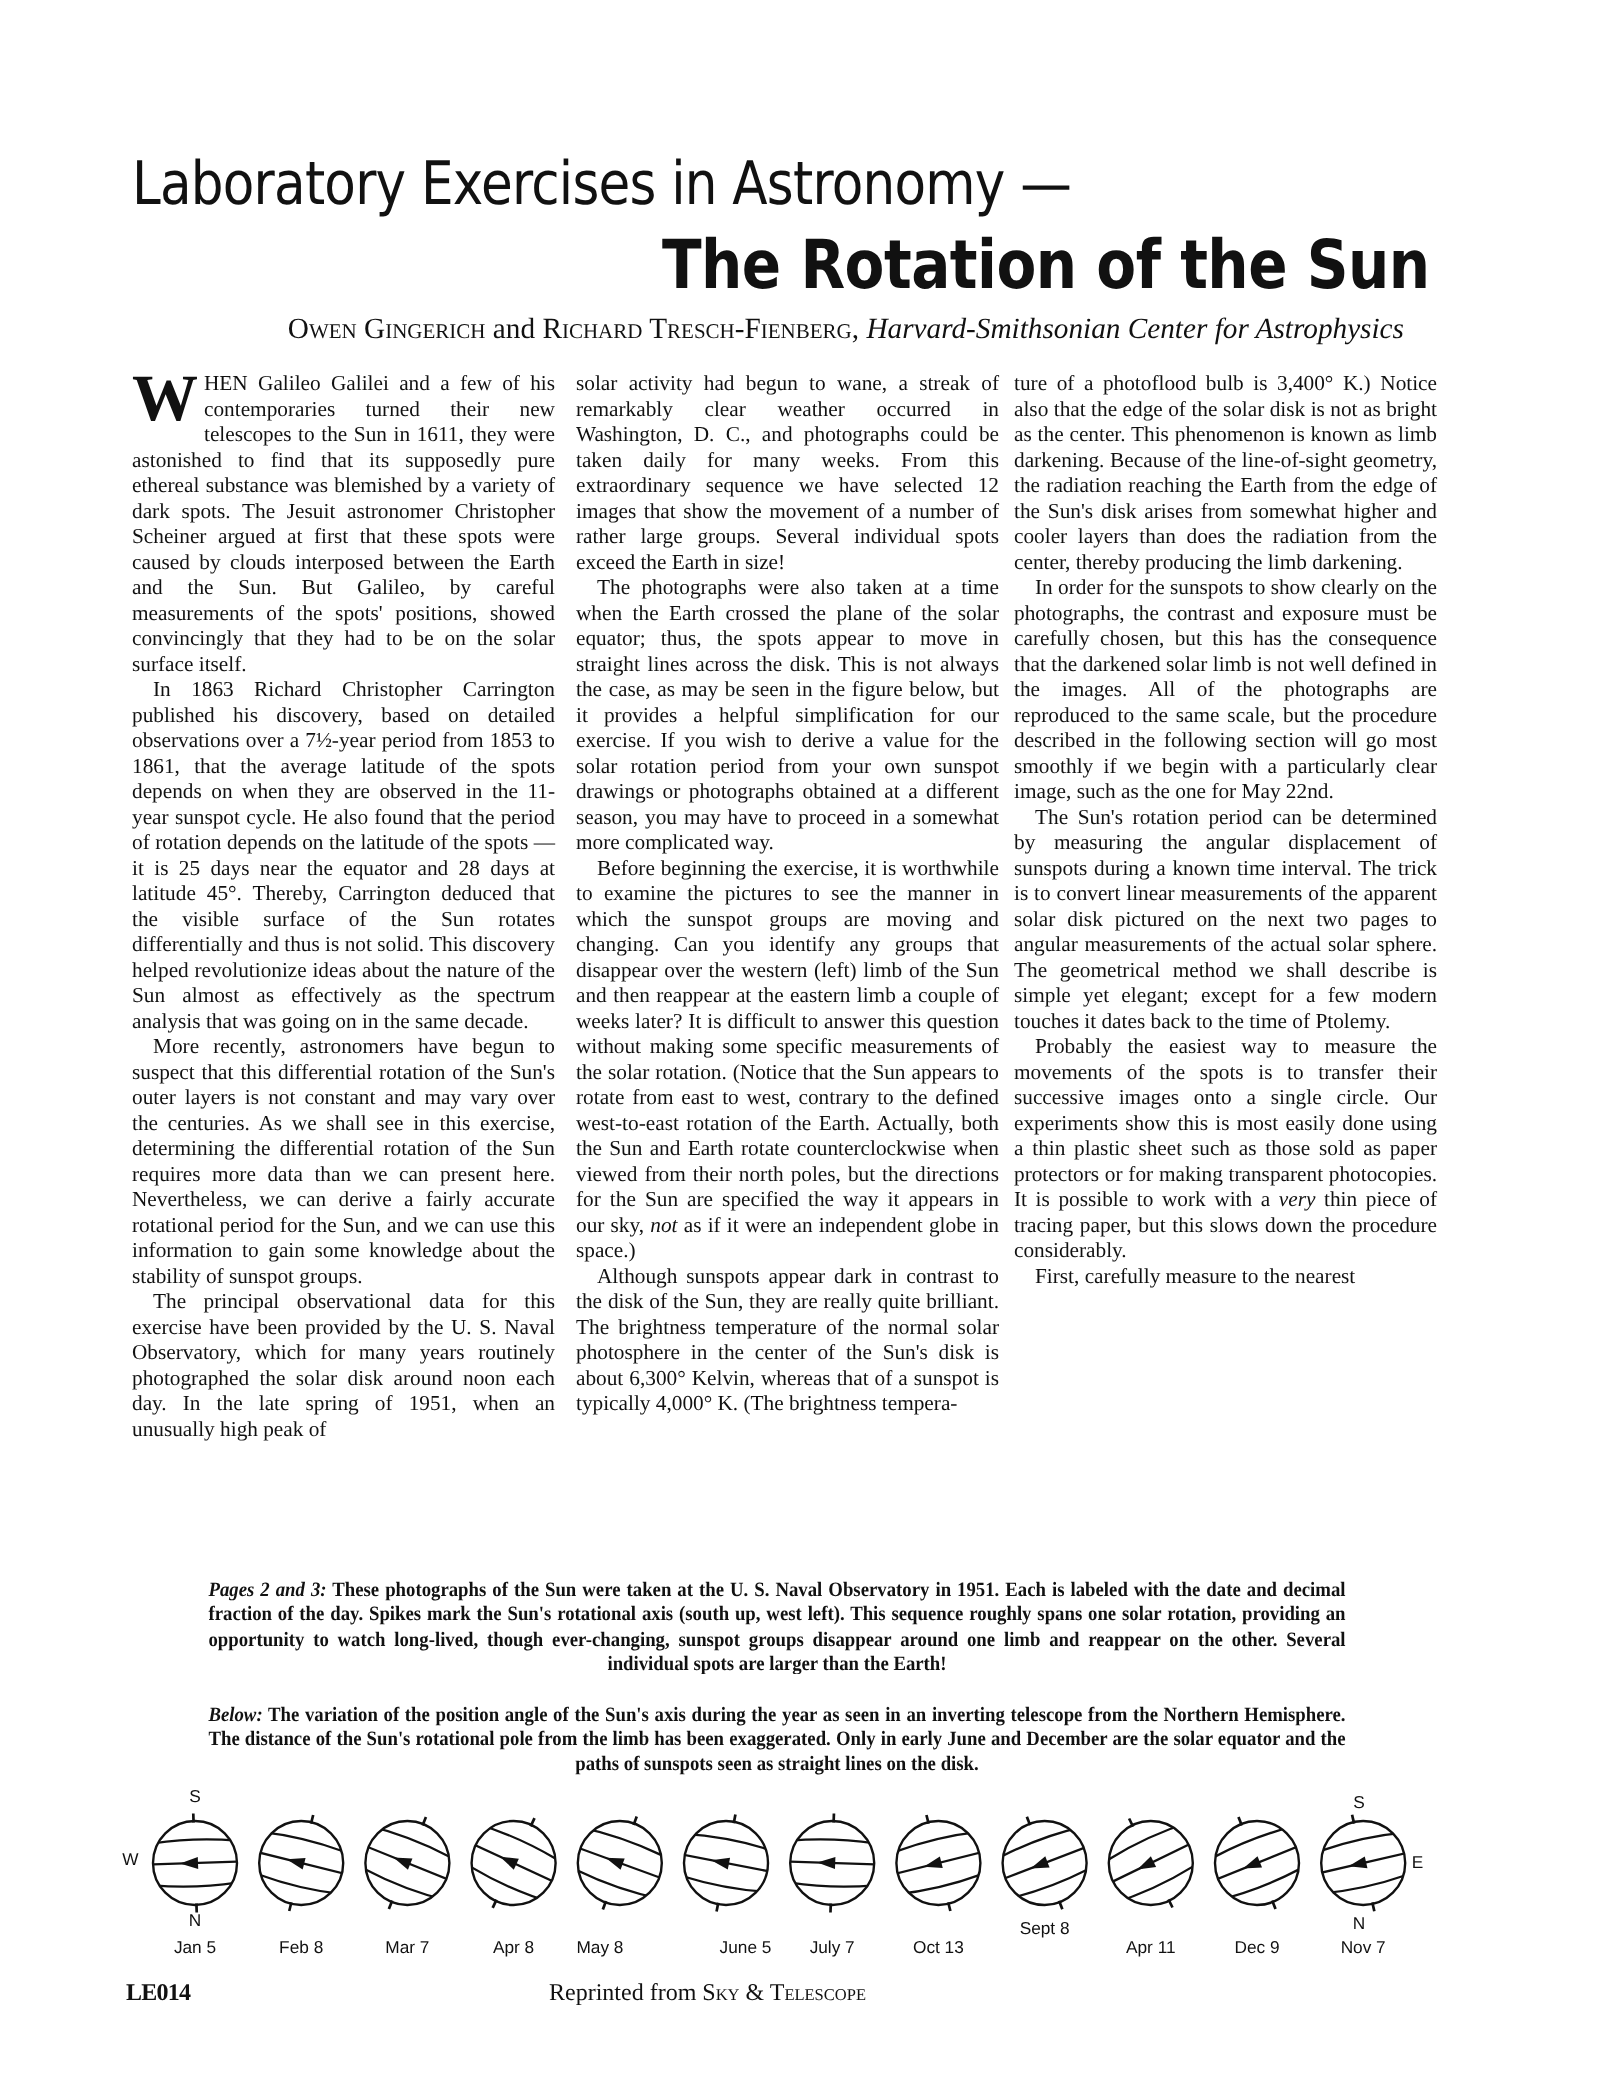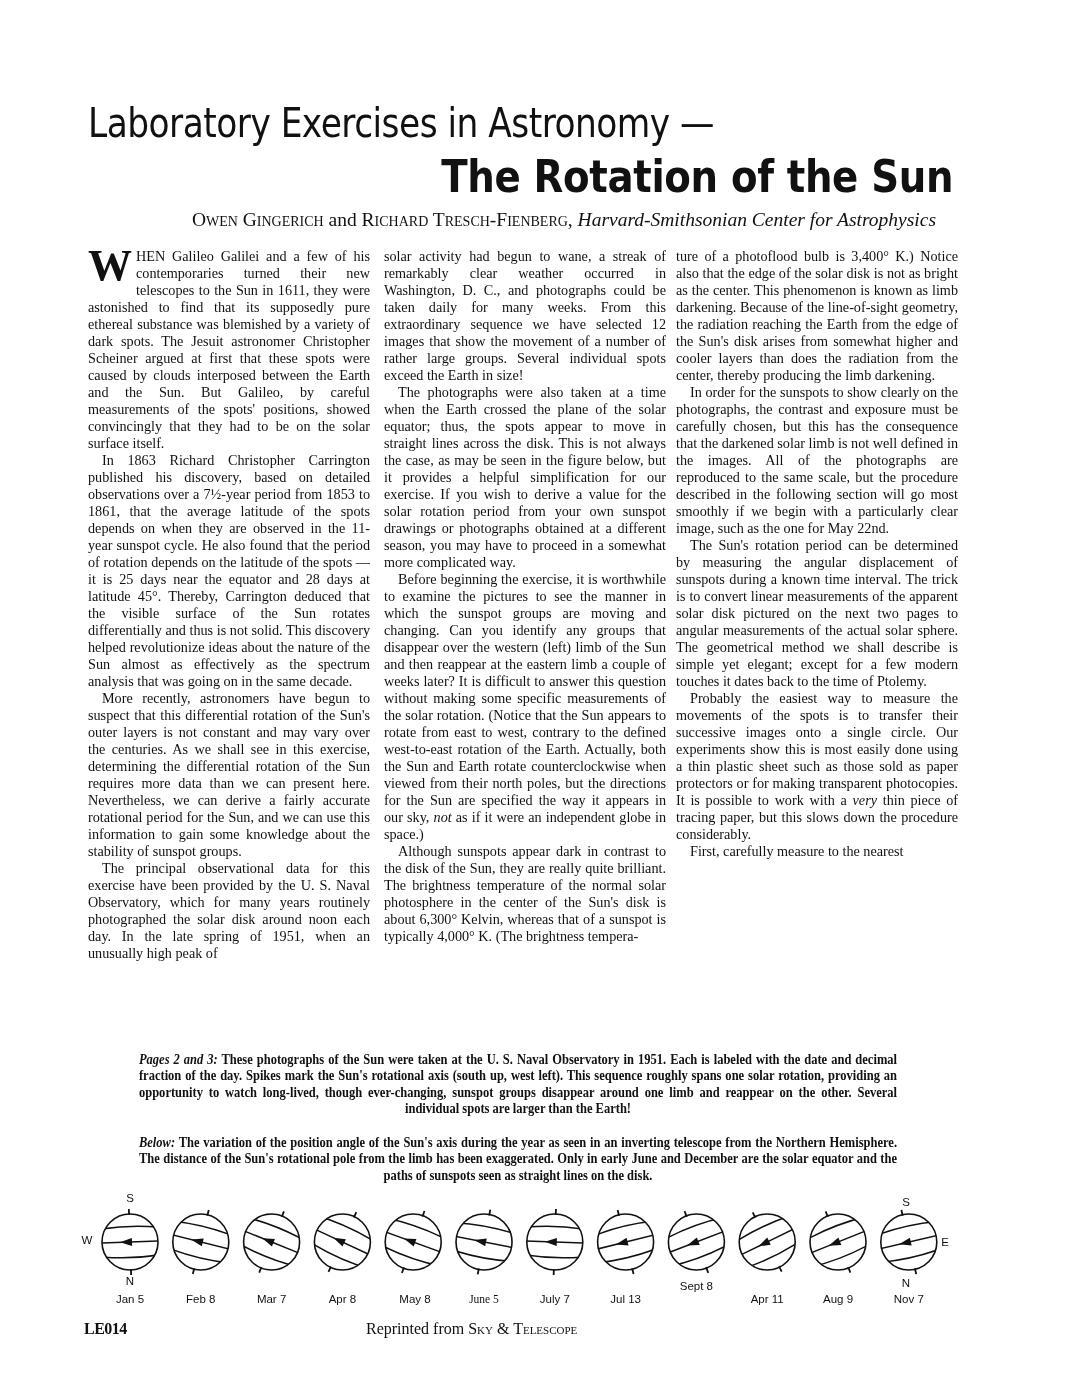--- a/index.html
+++ b/index.html
@@ -317,27 +317,27 @@
     <div class="dlabel" id="lbl-W" style="left:-28px; top:42px;">W</div>
     <div class="dlabel" id="lbl-N1" style="left:15px; top:83px;">N</div>
     <div class="dlabel" id="lbl-S2" style="left:791px; top:4px;">S</div>
     <div class="dlabel" id="lbl-E" style="left:830px; top:44px;">E</div>
     <div class="dlabel" id="lbl-N2" style="left:791px; top:85px;">N</div>
     <div id="date-labels">
         <div class="dlabel" style="left: 15px; top: 101px;">Jan 5</div>
         <div class="dlabel" style="left: 85.8px; top: 101px;">Feb 8</div>
         <div class="dlabel" style="left: 156.6px; top: 101px;">Mar 7</div>
         <div class="dlabel" style="left: 227.4px; top: 101px;">Apr 8</div>
-        <div class="dlabel" style="left: 300px; top: 101px;">May 8</div>
-        <div class="dlabel" style="left: 369px; top: 101px; font-family: Liberation Serif, serif;">June 5</div>
+        <div class="dlabel" style="left: 285px; top: 101px;">May 8</div>
+        <div class="dlabel" style="left: 382px; top: 101px;">June 5</div>
         <div class="dlabel" style="left: 439.8px; top: 101px;">July 7</div>
-        <div class="dlabel" style="left: 510.6px; top: 101px;">Jul 13</div>
+        <div class="dlabel" style="left: 510.6px; top: 101px;">Oct 13</div>
         <div class="dlabel" style="left: 581.4px; top: 88px;">Sept 8</div>
         <div class="dlabel" style="left: 652.2px; top: 101px;">Apr 11</div>
-        <div class="dlabel" style="left: 723px; top: 101px;">Aug 9</div>
+        <div class="dlabel" style="left: 723px; top: 101px;">Dec 9</div>
         <div class="dlabel" style="left: 793.8px; top: 101px;">Nov 7</div>
       </div>
   </div>
 
   <div class="footer-code">LE014</div>
   <div class="footer-credit"><span>Reprinted from </span><span class="sc">Sky &amp; Telescope</span></div>
 
 </div>
 
 </body></html>

